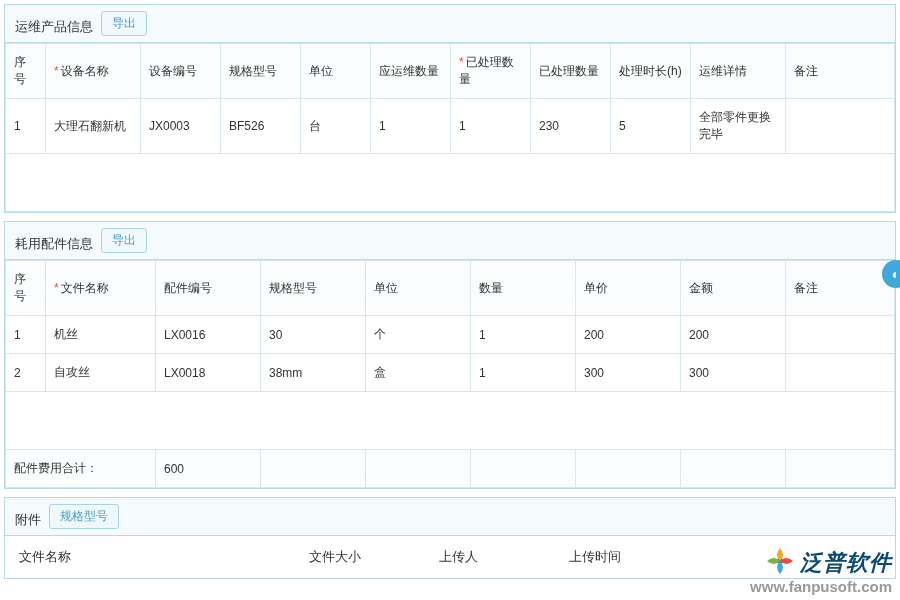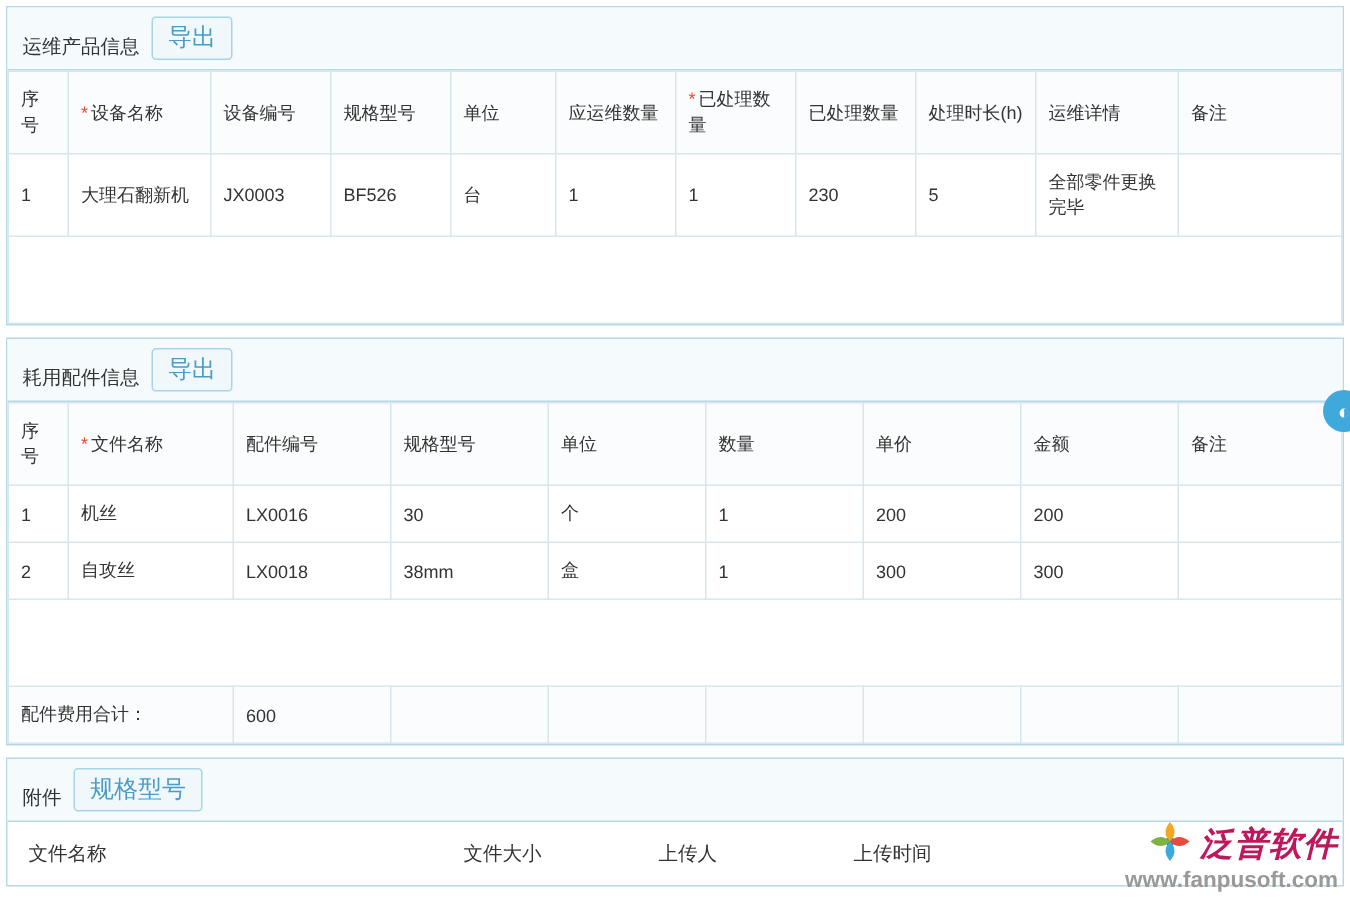--- a/index.html
+++ b/index.html
@@ -1,34 +1,34 @@
 <!DOCTYPE html>
 <html><head>
 <meta charset="utf-8">
 <style>
 * { box-sizing: border-box; margin: 0; padding: 0; }
 body { font-family: "Microsoft YaHei", Arial, sans-serif; font-size: 12px; color: #333; background: #fff; padding: 4px; }
 .panel { border: 1px solid #b8d8e8; margin-bottom: 8px; }
 .panel-header { background: #f5fafd; padding: 6px 10px; display: flex; align-items: flex-end; gap: 8px; border-bottom: 1px solid #b8d8e8; }
 .panel-title { font-size: 13px; color: #333; }
-.btn-export { display: inline-block; padding: 3px 10px; border: 1px solid #a8d4e8; border-radius: 3px; background: #f0f8fc; color: #4a9cc7; cursor: pointer; font-size: 16px; }
+.btn-export { display: inline-block; padding: 3px 10px; border: 1px solid #a8d4e8; border-radius: 3px; background: #f0f8fc; color: #4a9cc7; cursor: pointer; font-size: 12px; }
 .table { width: 100%; border-collapse: collapse; table-layout: fixed; }
 .table th, .table td { border: 1px solid #d8e6ee; padding: 10px 8px; text-align: left; vertical-align: middle; font-size: 12px; font-weight: normal; }
 .table th { background: #fafcfd; }
 .th-center, .td-center { text-align: center; }
 .req { color: #e74c3c; margin-right: 2px; }
 .spacer-row td { height: 58px; border-left: none; border-right: none; }
 .spacer-row td:first-child { border-left: 1px solid #d8e6ee; }
 .spacer-row td:last-child { border-right: 1px solid #d8e6ee; }
 .total-row td { background: #fafcfd; }
 .total-label { text-align: right; padding-right: 10px; }
 .attach-table { width: 100%; border-collapse: collapse; }
 .attach-table th, .attach-table td { padding: 12px 14px; text-align: left; font-size: 13px; font-weight: normal; }
 .brand { position: fixed; right: 8px; bottom: 20px; display: flex; align-items: center; gap: 4px; }
-.brand-text { color: #be185d; font-size: 22px; font-weight: bold; font-style: italic; letter-spacing: 1px; }
+.brand-text { color: #0c4a6e; font-size: 22px; font-weight: bold; font-style: italic; letter-spacing: 1px; }
 .brand-logo svg { width: 32px; height: 32px; }
 .brand-url { position: fixed; right: 8px; bottom: 5px; color: #999; font-size: 15px; font-weight: bold; }
 .badge-circle { position: fixed; right: -10px; top: 260px; width: 28px; height: 28px; border-radius: 50%; background: #3fa9db; display: flex; align-items: center; justify-content: center; color: #fff; font-size: 14px; }
 </style>
 </head>
 <body>
 
 <div class="panel">
   <div class="panel-header">
     <span class="panel-title">运维产品信息</span>

